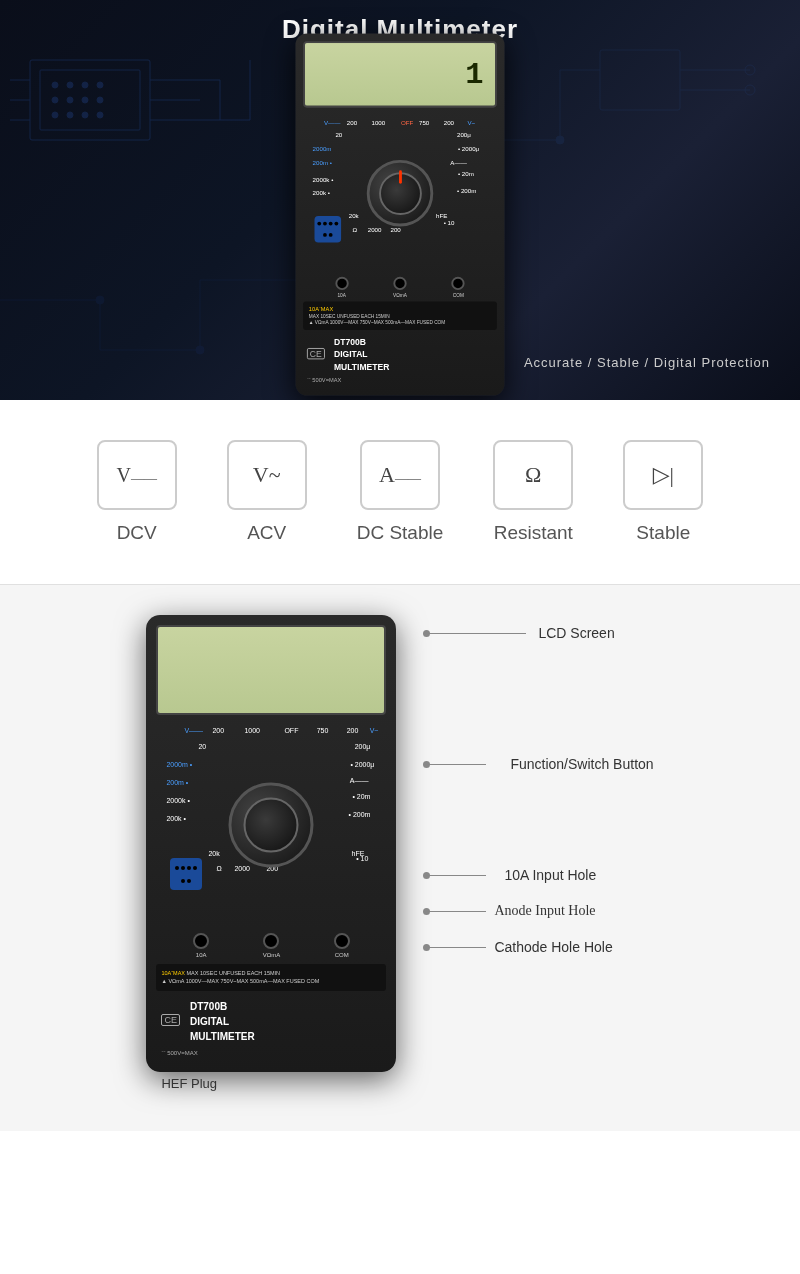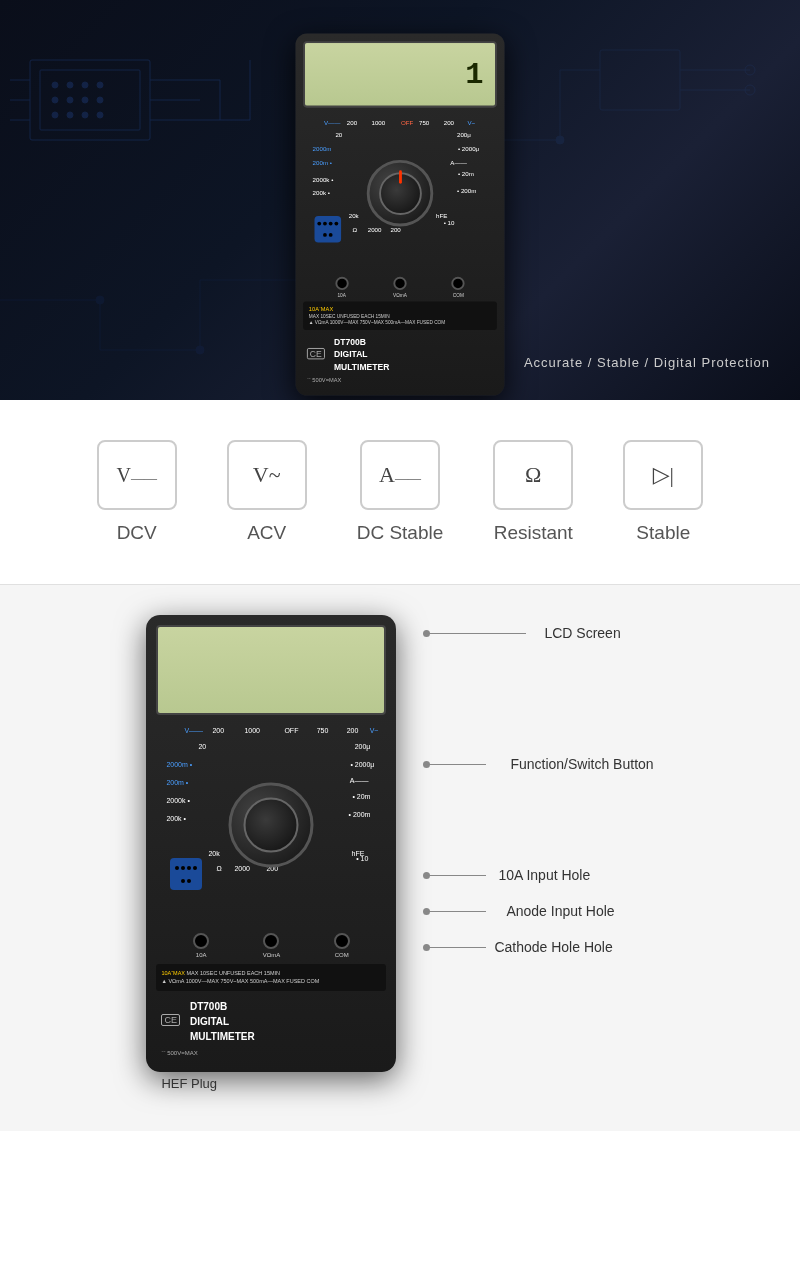--- a/index.html
+++ b/index.html
@@ -416,20 +416,21 @@
       <line x1="0" y1="300" x2="100" y2="300"></line>
       <line x1="100" y1="300" x2="100" y2="350"></line>
       <line x1="100" y1="350" x2="200" y2="350"></line>
       <line x1="200" y1="350" x2="200" y2="280"></line>
       <line x1="200" y1="280" x2="300" y2="280"></line>
       <circle cx="100" cy="300" r="4" fill="#1a3a88"></circle>
       <circle cx="200" cy="350" r="4" fill="#1a3a88"></circle>
     </g>
   </svg>
 
+  <h1 class="hero-title">Digital Multimeter</h1>
 
   <div class="hero-multimeter">
     <div class="multimeter small">
 
       <div class="lcd-screen">
         <span class="lcd-number">1</span>
       </div>
 
       <div class="dial-area">
 
@@ -644,42 +645,42 @@
         </div>
       </div>
       <div style="font-size:6px;color:#aaa;padding:0 5px 5px 5px;">⁻⁻ 500V=MAX</div>
     </div>
 
     <div style="font-size:13px;color:#333;margin-top:4px;padding-left:15px;">HEF Plug</div>
   </div>
 
   <div style="display:flex;flex-direction:column;gap:0;padding-top:10px;">
 
-    <div style="display:flex;align-items:center;gap:10px;margin-bottom:115px;">
+    <div style="display:flex;align-items:center;gap:4px;margin-bottom:115px;">
       <div style="width:100px;height:1px;background:#888;position:relative;">
         <div style="width:7px;height:7px;border-radius:50%;background:#888;position:absolute;left:-3px;top:-3px;"></div>
       </div>
       <span style="font-size:14px;color:#333;margin-left:8px;">LCD Screen</span>
     </div>
 
     <div style="display:flex;align-items:center;gap:16px;margin-bottom:95px;">
       <div style="width:60px;height:1px;background:#888;position:relative;">
         <div style="width:7px;height:7px;border-radius:50%;background:#888;position:absolute;left:-3px;top:-3px;"></div>
       </div>
       <span style="font-size:14px;color:#333;margin-left:8px;">Function/Switch Button</span>
     </div>
 
-    <div style="display:flex;align-items:center;gap:4px;margin-bottom:20px;">
+    <div style="display:flex;align-items:center;gap:10px;margin-bottom:20px;">
       <div style="width:60px;height:1px;background:#888;position:relative;">
         <div style="width:7px;height:7px;border-radius:50%;background:#888;position:absolute;left:-3px;top:-3px;"></div>
       </div>
       <span style="font-size:14px;color:#333;margin-left:8px;">10A Input Hole</span>
     </div>
 
-    <div style="display:flex;align-items:center;gap:12px;margin-bottom:20px;">
+    <div style="display:flex;align-items:center;gap:0;margin-bottom:20px;font-family:Liberation Serif, serif;">
       <div style="width:60px;height:1px;background:#888;position:relative;">
         <div style="width:7px;height:7px;border-radius:50%;background:#888;position:absolute;left:-3px;top:-3px;"></div>
       </div>
       <span style="font-size:14px;color:#333;margin-left:8px;">Anode Input Hole</span>
     </div>
 
     <div style="display:flex;align-items:center;gap:0;">
       <div style="width:60px;height:1px;background:#888;position:relative;">
         <div style="width:7px;height:7px;border-radius:50%;background:#888;position:absolute;left:-3px;top:-3px;"></div>
       </div>

